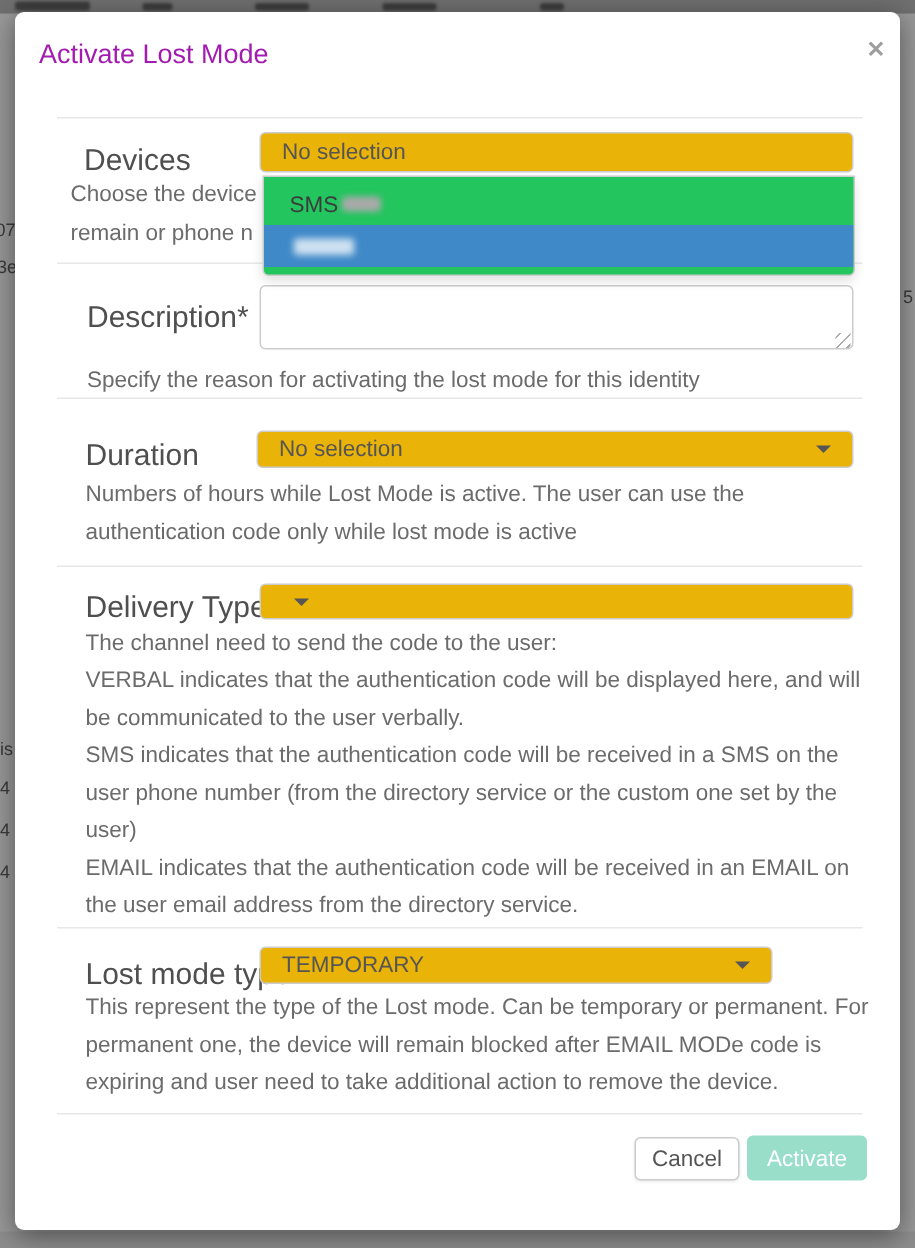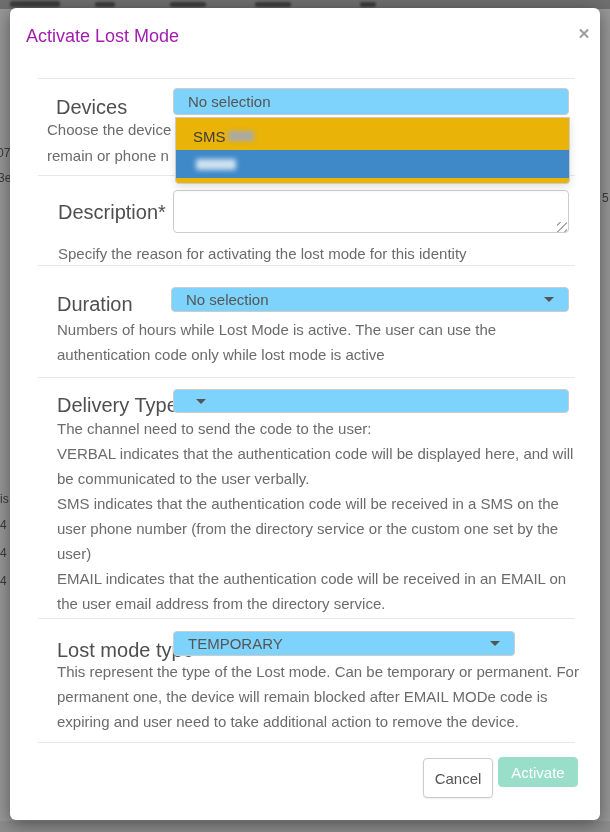--- a/index.html
+++ b/index.html
@@ -18,45 +18,45 @@
            border-radius:6px; box-shadow:0 4px 18px rgba(0,0,0,.45); z-index:2; }
   .modal-title { position:absolute; left:16px; top:18px; font-size:18px; font-weight:normal; color:#a21caf; }
   .modal-close { position:absolute; left:562px; top:14px; width:24px; height:24px; text-align:center;
                  font-size:15px; font-weight:bold; color:#9e9e9e; line-height:24px; cursor:pointer; }
 
   .hr { position:absolute; left:28px; width:537px; height:1px; background:var(--divider,#e8e8e8); }
 
   .lbl { position:absolute; font-size:20px; color:#4f4f4f; white-space:nowrap; }
   .help { position:absolute; font-size:15px; color:#6b6b6b; white-space:nowrap; }
 
-  .ctl { position:absolute; background:#7dd3fc; border:1px solid var(--border,#ccc); border-radius:4px;
+  .ctl { position:absolute; background:#eab308; border:1px solid var(--border,#ccc); border-radius:4px;
          font-size:15px; color:#555; display:flex; align-items:center; padding:0 14px; }
   .ctl .val { flex:1 1 auto; overflow:hidden; white-space:nowrap; }
   .caret { width:0; height:0; border-left:5px solid transparent; border-right:5px solid transparent;
            border-top:5px solid #555; flex:0 0 auto; margin-left:8px; }
 
   textarea.desc { position:absolute; left:163px; top:182px; width:396px; height:43px; resize:none;
          border:1px solid var(--border,#ccc); border-radius:4px; font-family:"Liberation Sans",sans-serif;
          font-size:15px; color:#555; padding:4px 8px; outline:none; }
   .resize-handle { position:absolute; left:547px; top:214px; width:10px; height:10px; z-index:3;
          background:repeating-linear-gradient(135deg, transparent 0 2px, #aaa 2px 3px, transparent 3px 5px); }
 
   
-  .dd { position:absolute; left:165px; top:109px; width:395px; height:67px; background:#eab308;
+  .dd { position:absolute; left:165px; top:109px; width:395px; height:67px; background:#22c55e;
         border:1px solid #ccc; border-radius:0 0 4px 4px; box-shadow:0 3px 8px rgba(0,0,0,.12);
         z-index:6; padding-top:4px; overflow:hidden; }
   .dd-item { height:28px; display:flex; align-items:center; font-size:15px; color:#3c3c3c; padding-left:17px; cursor:pointer; }
   .dd-item.hl { background:var(--highlight-blue,#3f89c8); color:#fff; padding-left:20px; }
   .blur-dark { display:inline-block; width:26px; height:10px; margin-left:2px; background:#a9a9a9; filter:blur(2px); border-radius:2px; }
   .blur-light { display:inline-block; width:40px; height:11px; background:rgba(255,255,255,.75); filter:blur(2.5px); border-radius:2px; }
 
   
   .btn { position:absolute; border-radius:4px; font-size:15px; display:flex; align-items:center;
          justify-content:center; cursor:pointer; }
-  .btn-cancel { left:413px; top:750px; width:70px; height:40px; background:#fff; border:1px solid #ccc;
+  .btn-cancel { left:413px; top:750px; width:70px; height:29px; background:#fff; border:1px solid #ccc;
          color:#555; box-shadow:0 1px 2px rgba(0,0,0,.08); }
   .btn-activate { left:488px; top:749px; width:80px; height:30px; background:var(--activate-teal,#98dec8);
          border:1px solid var(--activate-teal,#98dec8); color:#ffffff; }
 </style>
 </head>
 <body>
 
 <div class="page">
 
   <div class="backdrop-top">

